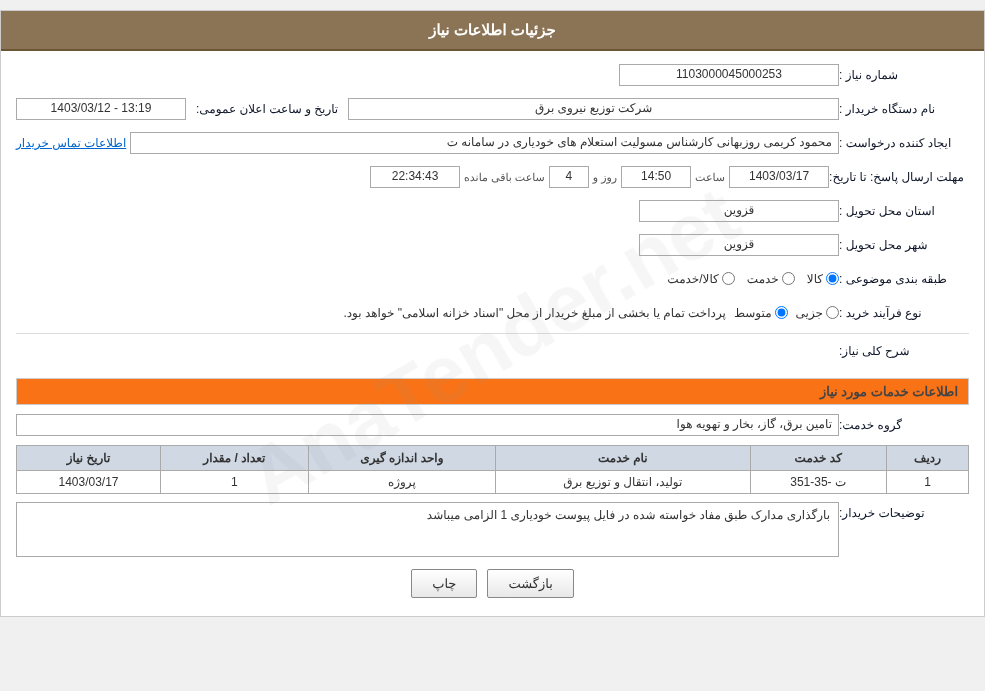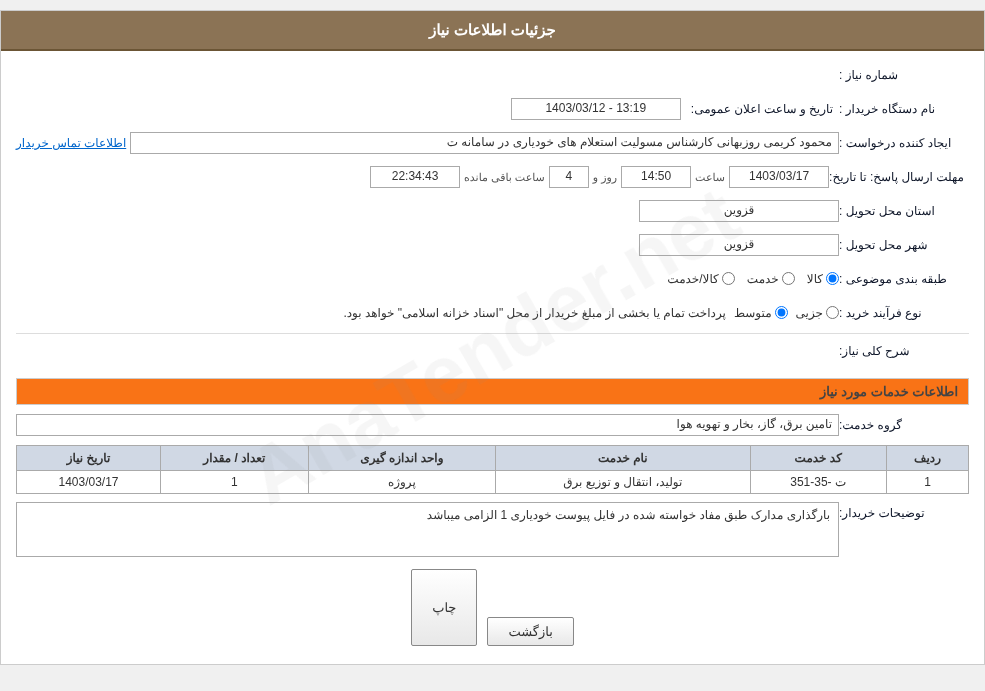--- a/index.html
+++ b/index.html
@@ -139,21 +139,20 @@
       font-family: Tahoma, Arial, sans-serif;
       border-radius: 2px;
     }
     .btn-print {
       background: linear-gradient(to bottom, #fff, #e8e8e8);
       color: #333;
     }
     .btn-back {
       background: linear-gradient(to bottom, #fff, #e8e8e8);
       color: #333;
-      margin-top: 48px;
     }
     .watermark {
       position: fixed;
       top: 50%;
       left: 50%;
       transform: translate(-50%, -50%) rotate(-30deg);
       opacity: 0.08;
       font-size: 80px;
       color: #888;
       pointer-events: none;
@@ -178,25 +177,27 @@
 
 <div class="page-wrapper">
   <div class="header-bar">
     <span>جزئیات اطلاعات نیاز</span>
   </div>
 
   <div class="content">
 
     <div class="form-row">
       <span class="label">شماره نیاز :</span>
+      <div class="field-box" style="max-width:220px; text-align:center; direction:ltr;">1103000045000253</div>
     </div>
 
     <div class="form-row">
       <span class="label">نام دستگاه خریدار :</span>
       <div class="inline-row">
+        <div class="field-box" style="flex:1; text-align:center;">شرکت توزیع نیروی برق</div>
         <span class="label" style="min-width:auto; padding:0 6px;">تاریخ و ساعت اعلان عمومی:</span>
         <div class="field-box" style="max-width:170px; text-align:center; direction:ltr;">1403/03/12 - 13:19</div>
       </div>
     </div>
 
     <div class="form-row">
       <span class="label">ایجاد کننده درخواست :</span>
       <div class="inline-row">
         <div class="field-box" style="flex:1;">محمود کریمی روزبهانی کارشناس  مسولیت استعلام های خودیاری در سامانه ت</div>
         <span class="link-blue">اطلاعات تماس خریدار</span>

